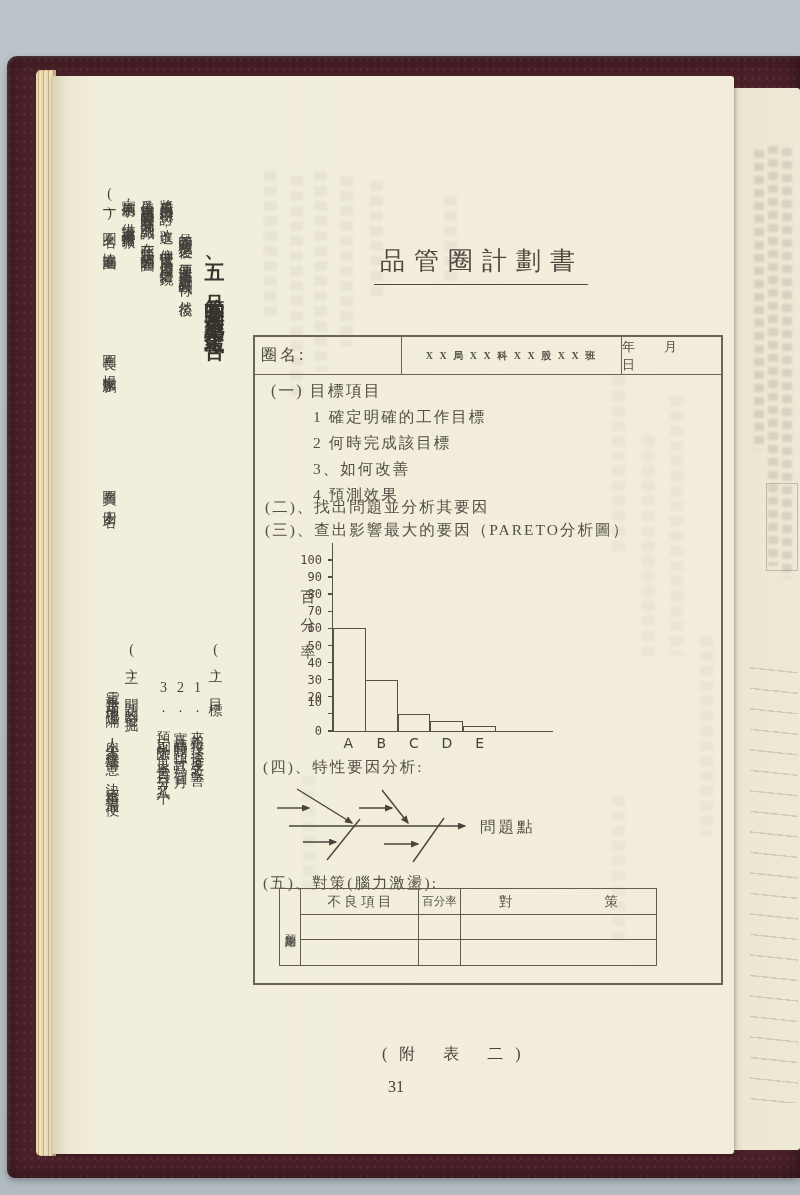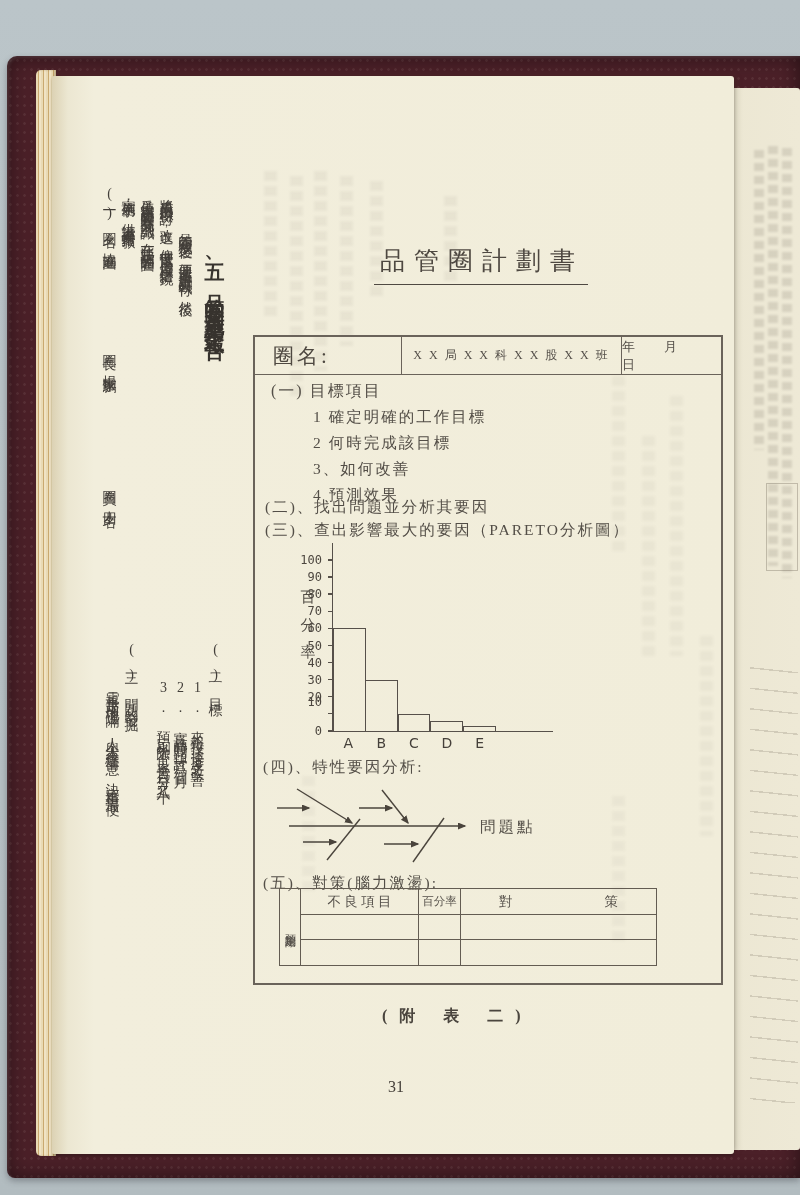--- a/index.html
+++ b/index.html
@@ -46,22 +46,22 @@
   
   .form-title{
     font-size:25px;letter-spacing:9px;color:#4e4841;
     border-bottom:1.7px solid #4f4942;padding:0 4px 7px 6px;white-space:nowrap;
   }
   .form-box{
     border:2px solid #6a635a;background:rgba(255,255,255,0.02);
   }
   .fh-row{display:flex;height:37px;border-bottom:1.8px solid #6a635a;}
   .fh-cell{box-sizing:border-box;display:flex;align-items:center;color:#4e4841;}
-  .fh-c1{width:147px;border-right:1.8px solid #6a635a;padding-left:18px;font-size:21px;letter-spacing:3px;}
-  .fh-c2{width:220px;border-right:1.8px solid #6a635a;justify-content:center;font-size:12px;letter-spacing:2px;}
+  .fh-c1{width:147px;border-right:1.8px solid #6a635a;padding-left:6px;font-size:16px;letter-spacing:3px;}
+  .fh-c2{width:220px;border-right:1.8px solid #6a635a;justify-content:center;font-size:10px;letter-spacing:2px;font-weight:bold;}
   .fh-c3{flex:1;justify-content:center;font-size:13px;letter-spacing:8px;}
   .hand{color:#55504a;}
   .f-item{position:absolute;font-size:15.5px;letter-spacing:2px;color:#534e47;white-space:nowrap;}
   
   .chart-wrap{position:absolute;left:40px;top:206px;width:290px;height:214px;}
   .chart-ylabel{
     position:absolute;left:3px;top:36px;
     writing-mode:vertical-rl;text-orientation:upright;
     font-size:15px;letter-spacing:26px;color:#534e47;
   }
@@ -250,15 +250,15 @@
         <div class="cm-cell"></div>
         <div class="cm-cell"></div>
         <div class="cm-cell last-col"></div>
         <div class="cm-cell last-row"></div>
         <div class="cm-cell last-row"></div>
         <div class="cm-cell last-col last-row"></div>
       </div>
     </div>
   </div>
 
-  <div class="abs caption" style="left:330px;top:930px;font-weight:bold;">(附 表 二)</div>
+  <div class="abs caption" style="left:330px;top:968px;">(附 表 二)</div>
   <div class="abs pagenum" style="left:336px;top:1002px;">31</div>
 </div>
 
 </body></html>

